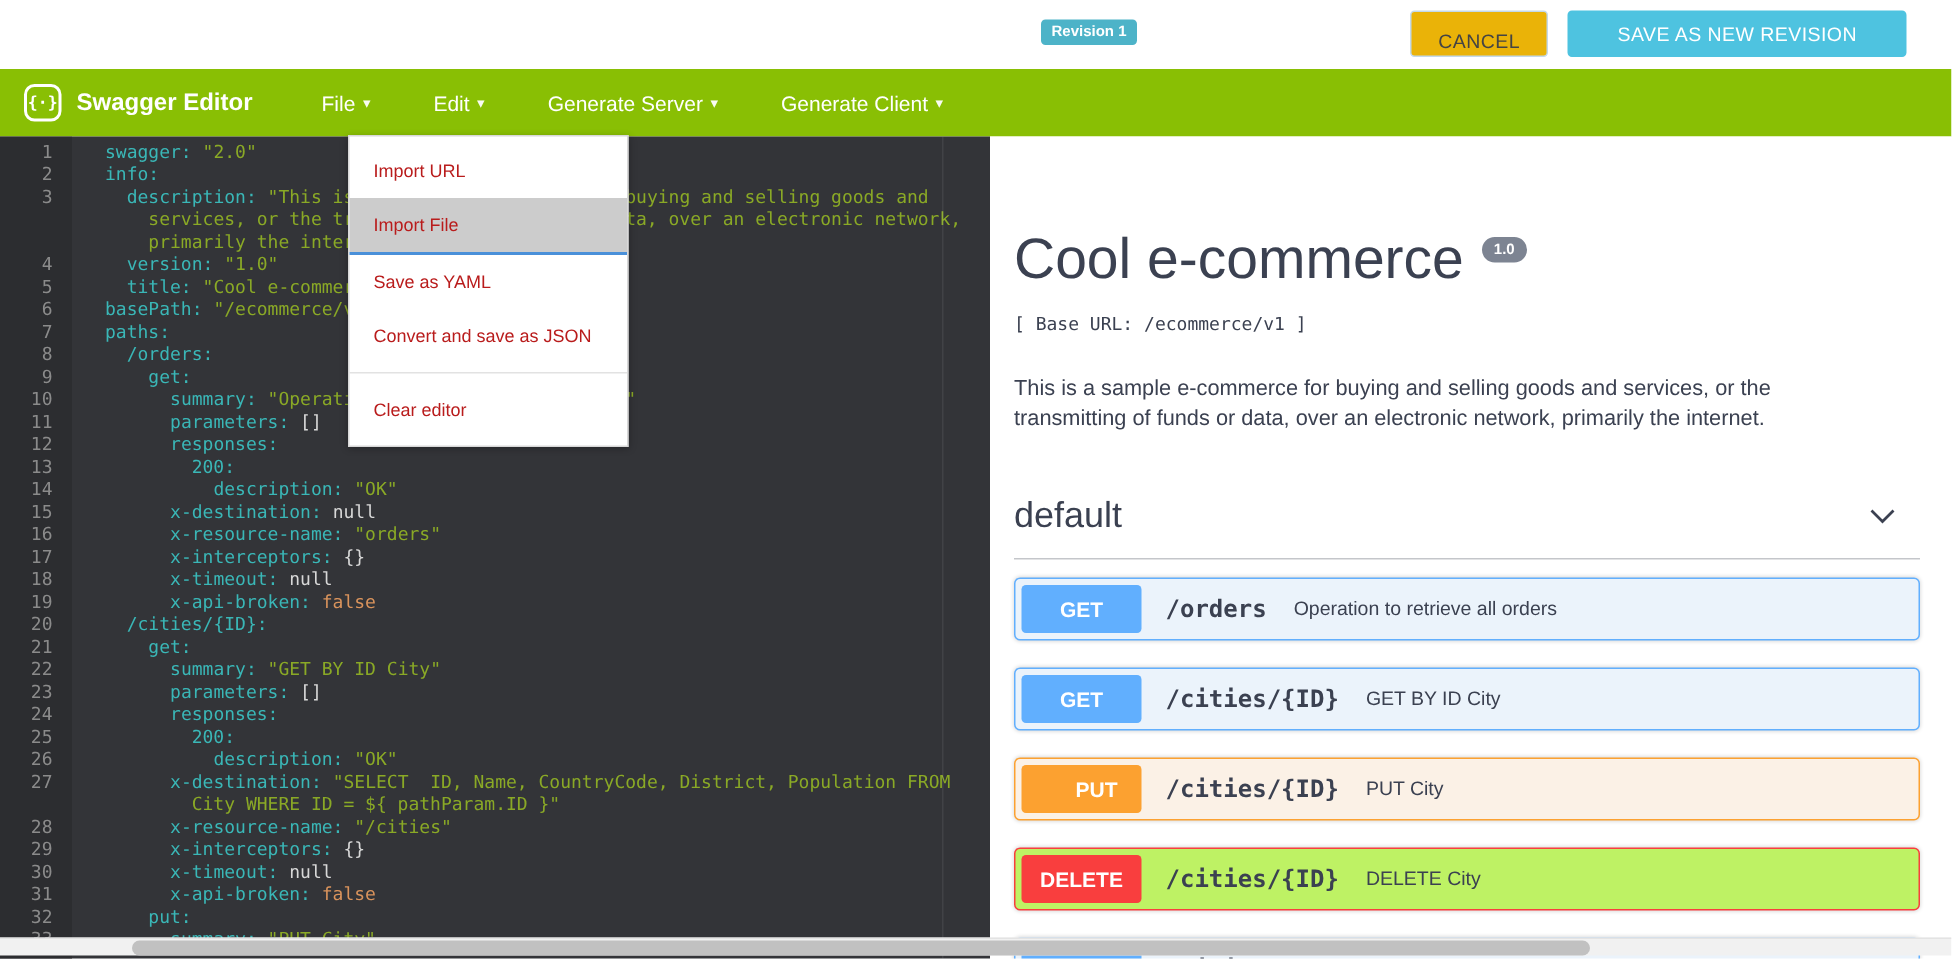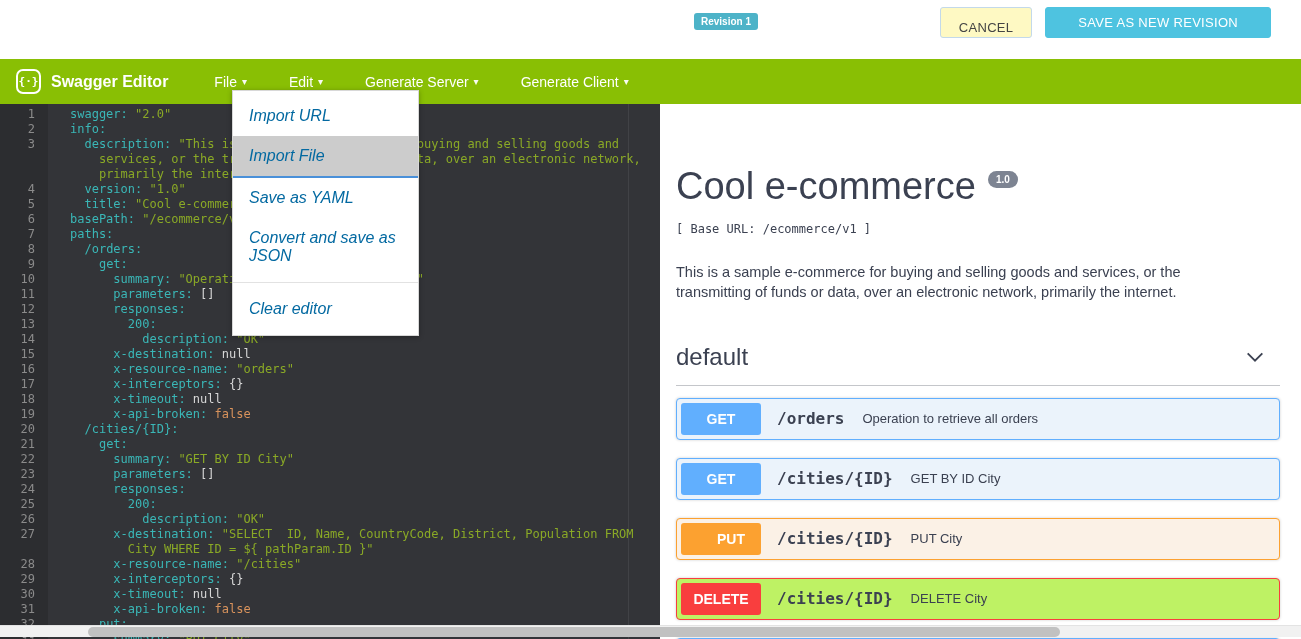--- a/index.html
+++ b/index.html
@@ -5,29 +5,29 @@
   * { box-sizing: border-box; margin: 0; padding: 0; }
   html,body { width:1301px; height:639px; }
   body {
     overflow: hidden;
     position: relative;
     background: #fff;
     font-family: "Liberation Sans", sans-serif;
   }
 
   
-  .topbar { height:59px; background:#fff; position:relative; }
+  .topbar { height:46px; background:#fff; position:relative; }
   .revision-badge {
     position:absolute; left:694px; top:13px;
     background: var(--rev, #4db3c8); color:#fff;
     font-size:10px; font-weight:bold; padding:3px 7px; border-radius:3px;
   }
   .topbar-actions { position:absolute; right:30px; top:7px; display:flex; gap:13px; }
   .btn-cancel {
-    height:31px; padding:12px 18px; background:#fef9c3;
+    height:31px; padding:12px 18px; background:#eab308;
     border:1px solid #c3d9ea; border-radius:3px;
     font-family:"Liberation Sans",sans-serif; font-size:13px; color:#444;
     letter-spacing:.3px; cursor:pointer;
   }
   .btn-save {
     height:31px; padding:0 32px;
     background: var(--save, #4ec3e0); border:1px solid var(--save, #4ec3e0);
     border-radius:3px; font-family:"Liberation Sans",sans-serif; font-size:13px;
     color:#fff; letter-spacing:.3px; cursor:pointer;
   }
@@ -98,21 +98,21 @@
   }
   .oppath { margin-left:16px; font-family:"DejaVu Sans Mono",monospace; font-size:16px; font-weight:bold; color:#3b4151; }
   .opsummary { margin-left:18px; font-size:13px; color:#3b4151; }
 
   
   .dropdown {
     position:absolute; left:232px; top:90px; width:187px; background:#fff;
     border:1px solid #d8d8d8; box-shadow:0 1px 5px rgba(0,0,0,.3);
     padding:5px 0 6px; z-index:40;
   }
-  .ditem { padding:11px 16px; font-size:16px; color:#0369a1; cursor:pointer;font-style:italic; }
+  .ditem { padding:11px 16px; font-size:12px; color:#b91c1c; cursor:pointer; }
   .ditem.hl { background:#ccc; }
   .mdiv { height:1px; background:#e2e2e2; margin:6px 0; }
   .mdiv.accent { height:2px; background:#4a90d9; margin:0; }
 
   
   .hscroll {
     position:absolute; left:0; bottom:2px; width:1301px; height:12px;
     background:#f1f1f1; border-top:1px solid #e3e3e3; z-index:60;
   }
   .hthumb { position:absolute; left:88px; top:1px; height:10px; width:972px; background:#c1c1c1; border-radius:5px; }

